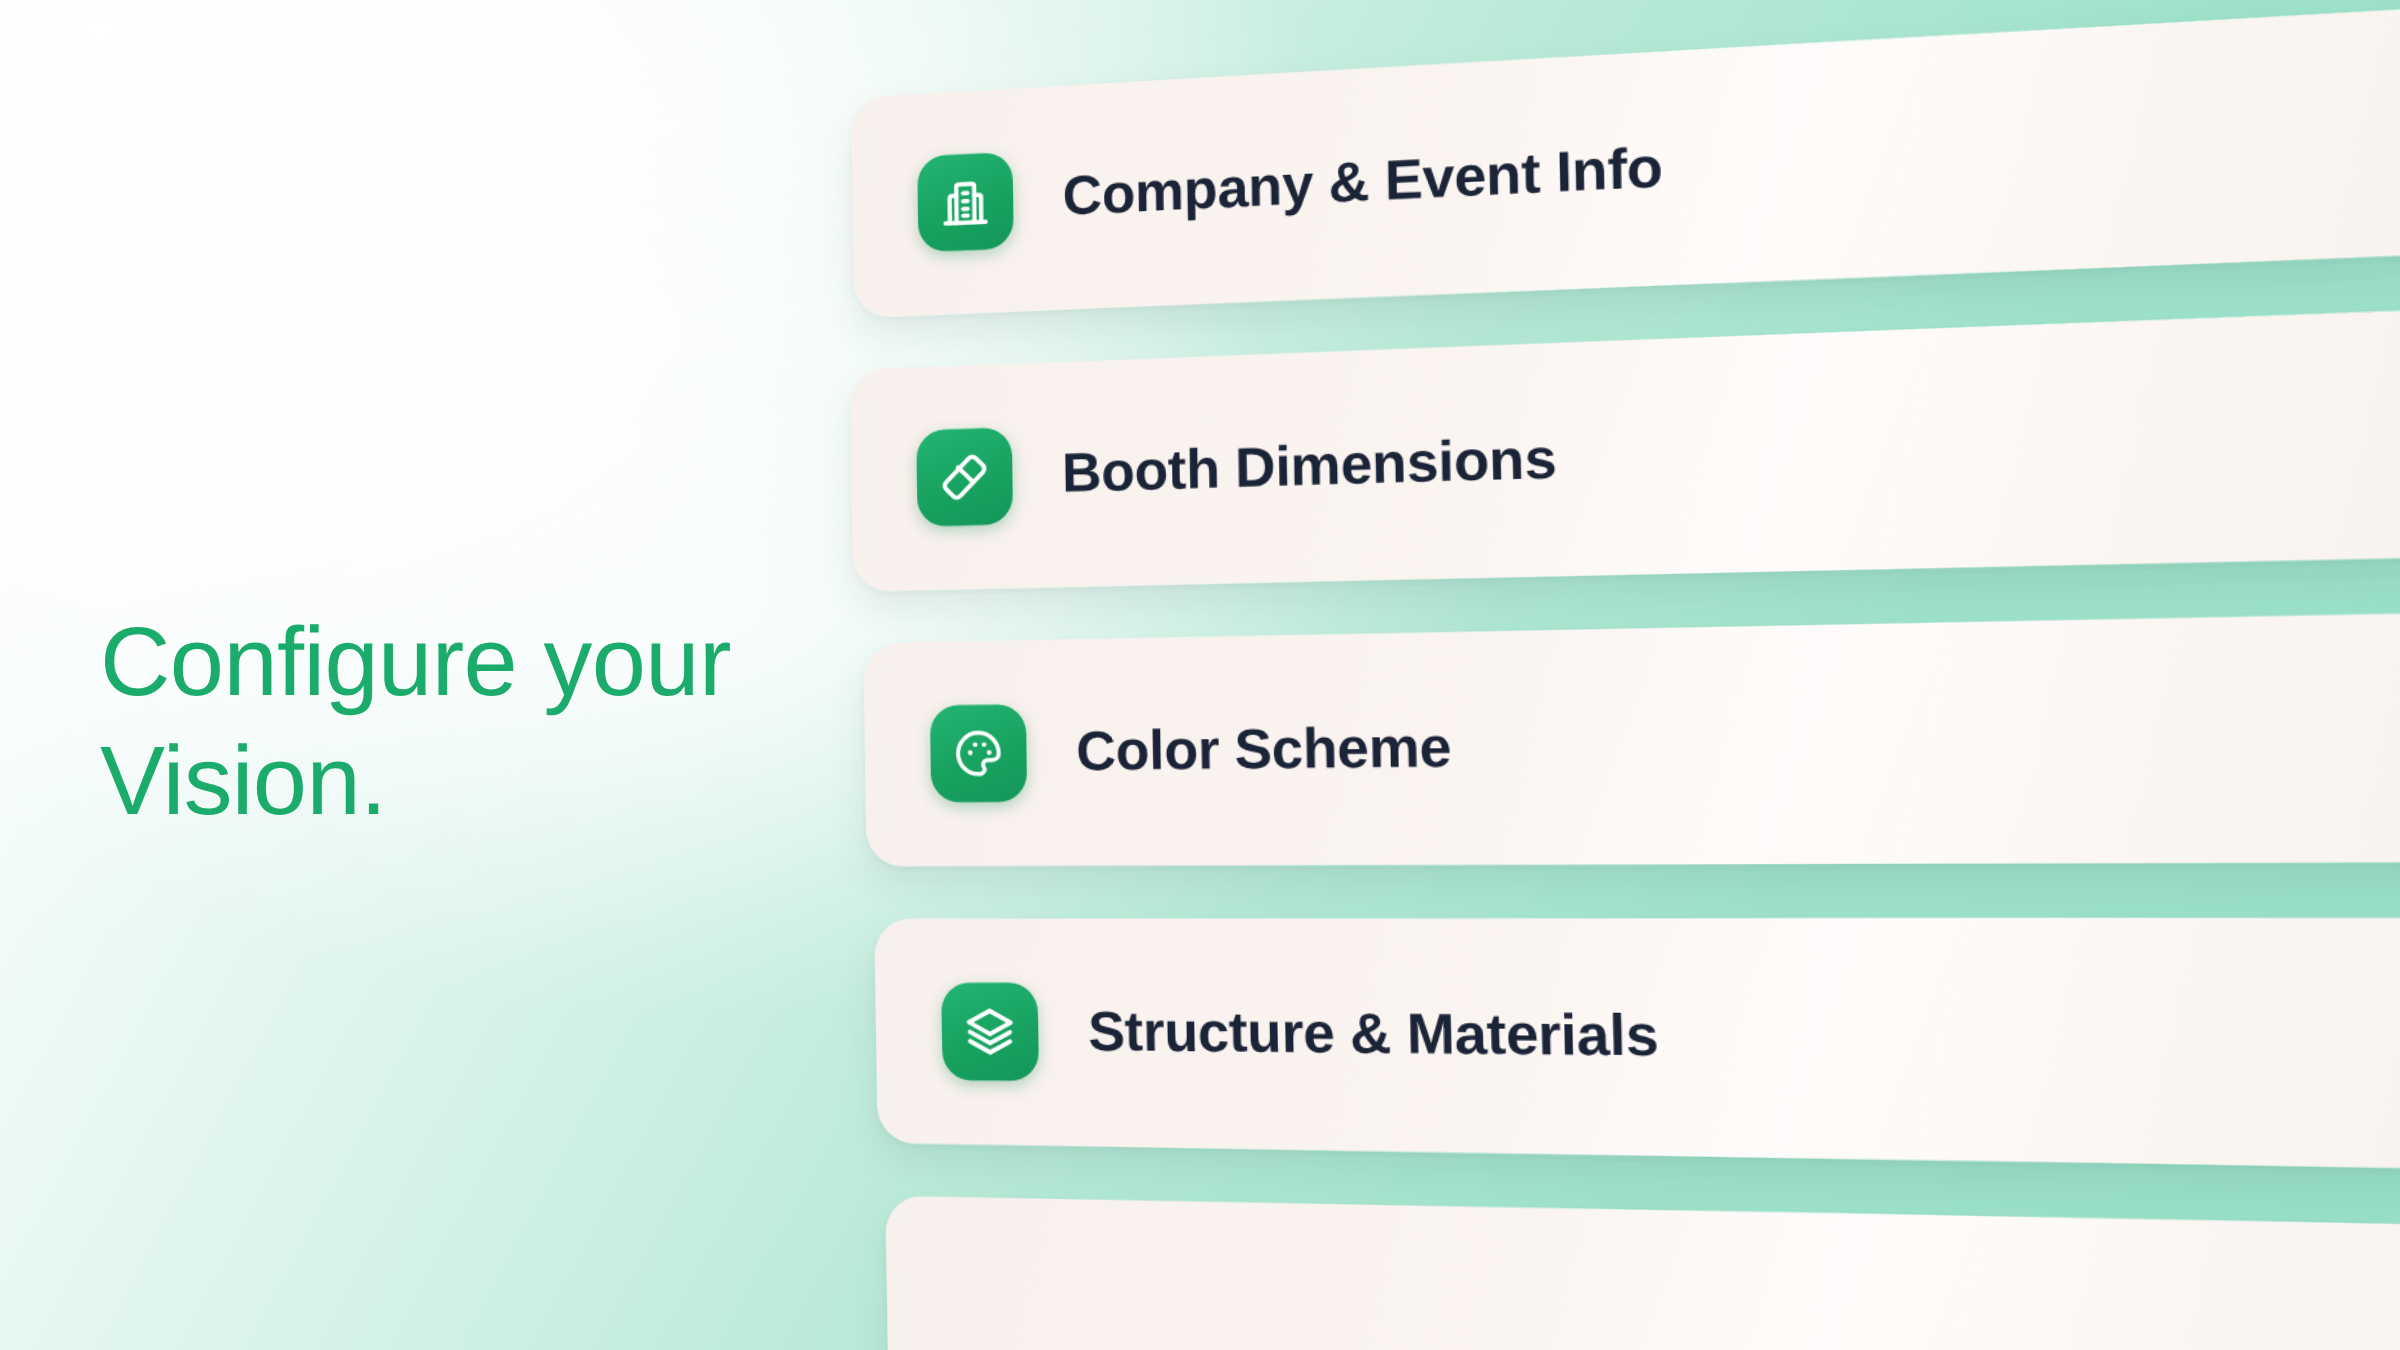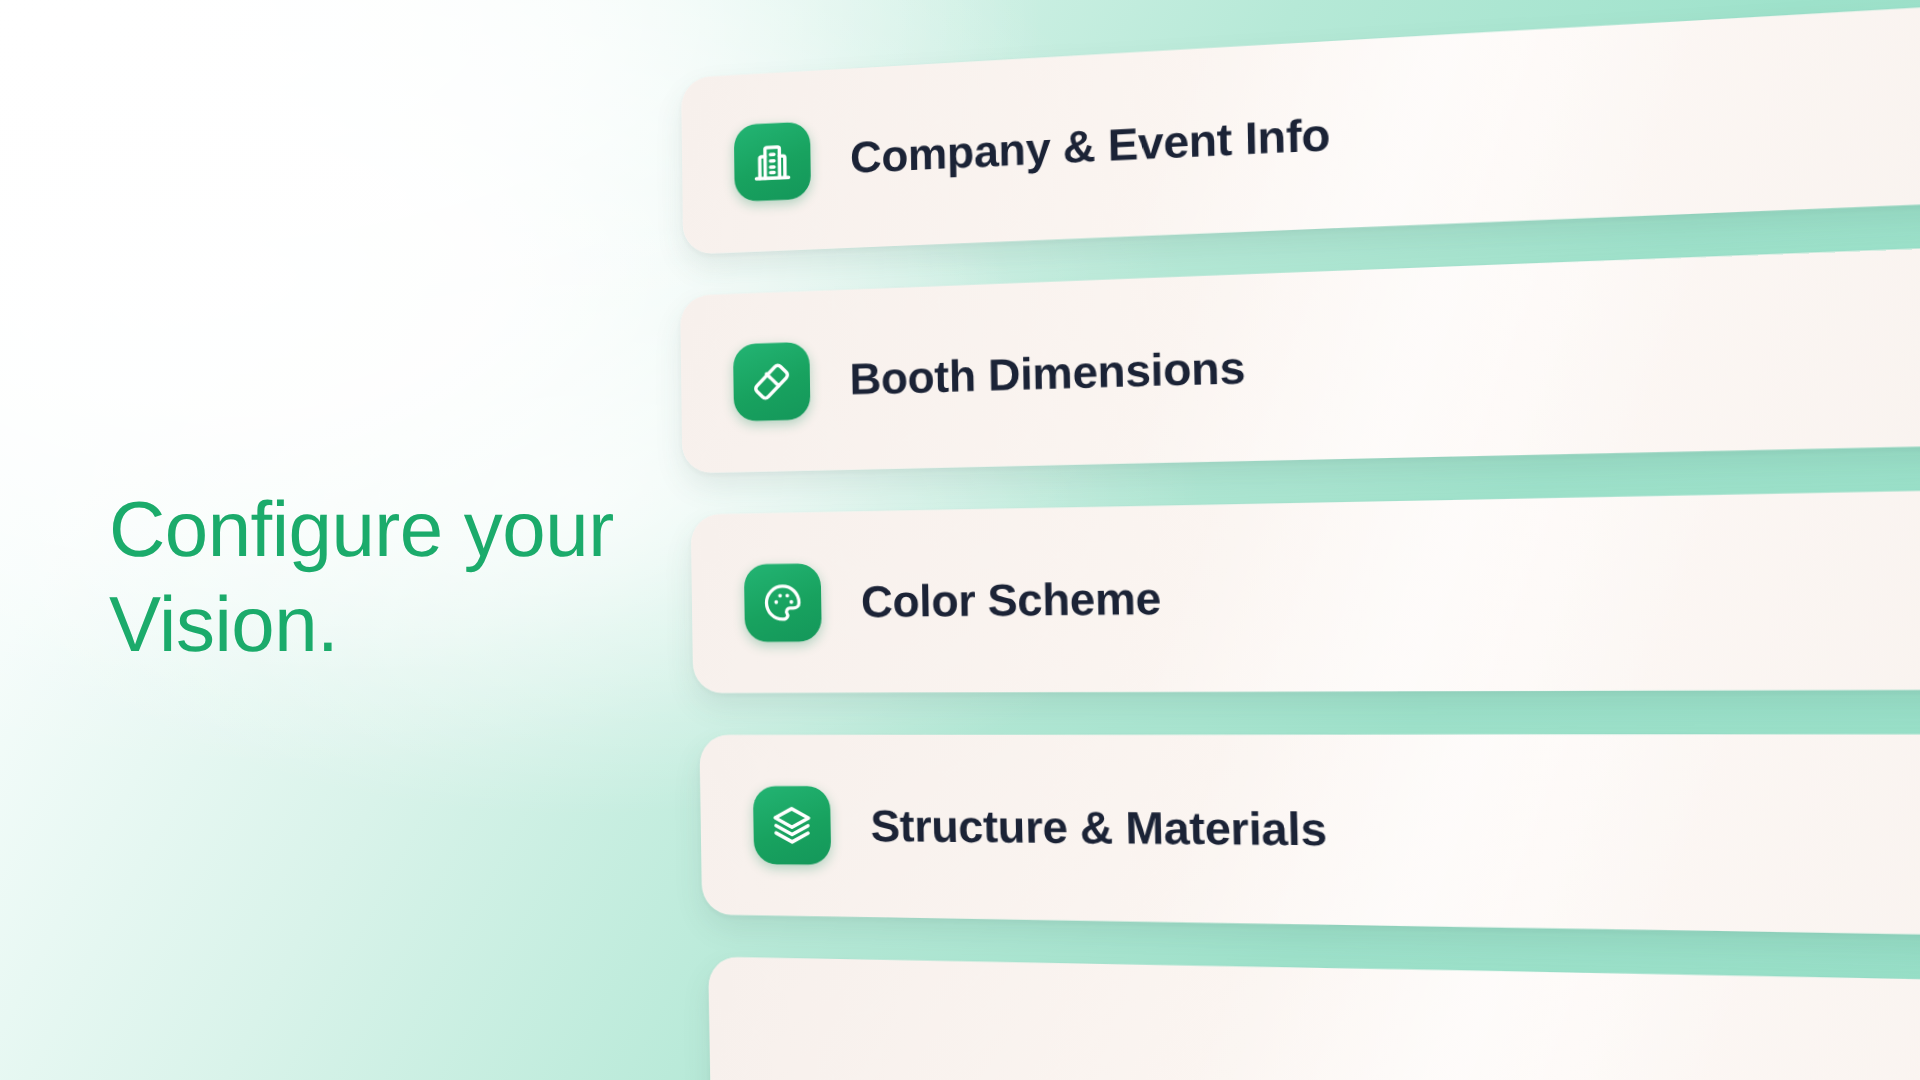--- a/index.html
+++ b/index.html
@@ -62,21 +62,21 @@
     background:
       radial-gradient(70% 46% at 4% 2%,
         rgba(255,255,255,1) 0%,
         rgba(255,255,255,0.7) 36%,
         rgba(255,255,255,0) 72%);
   }
 
   
   #headline {
     position: absolute;
-    left: 109px;
+    left: 80px;
     top: 430px;
     width: 560px;
     color: #1bab6b;
     font-size: 78px;
     line-height: 1.22;
     font-weight: 400;
     letter-spacing: -0.5px;
     white-space: pre-line;
     text-rendering: geometricPrecision;
   }

